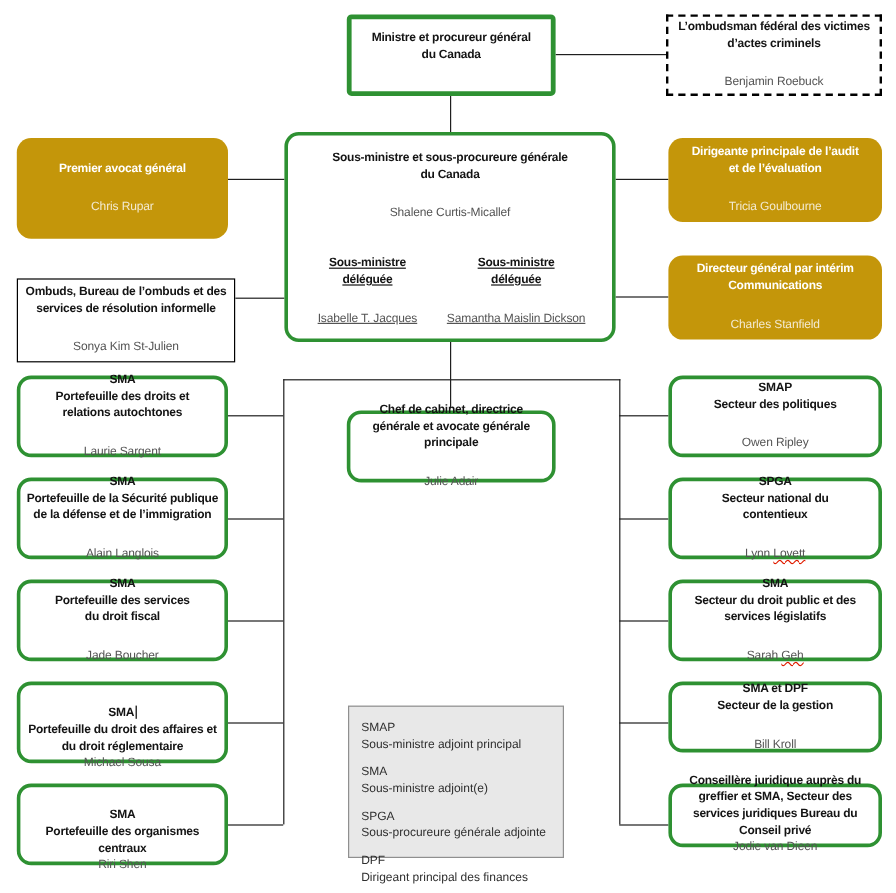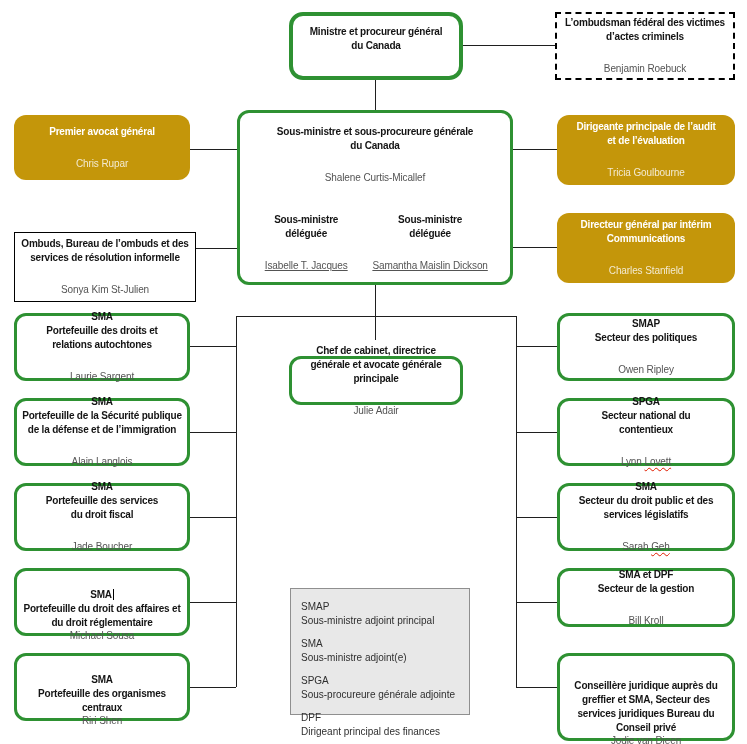--- a/index.html
+++ b/index.html
@@ -13,21 +13,21 @@
     position:relative;width:747px;height:744px;background:#ffffff;
     font-family:"Liberation Sans", sans-serif;font-size:10px;color:#111;
     overflow:hidden;
   }
   .box{
     position:absolute;box-sizing:border-box;text-align:center;
     display:flex;flex-direction:column;justify-content:center;align-items:center;
     padding:4px 5px;line-height:1.4;
   }
   .green-box{background:#fff;border:3px solid var(--green);border-radius:12px;}
-  .green-box.thick{border-width:4px;border-radius:14px;}
+  .green-box.thick{border-width:4px;border-radius:4px;}
   .gold-box{background:var(--gold);border-radius:12px;color:#fff;}
   .plain-box{background:#fff;border:1px solid #000;}
   .dashed-box{background:#fff;border:2px dashed #000;}
   .title{font-weight:bold;color:#141414;letter-spacing:-0.2px;}
   .name{color:var(--name);margin-top:18px;letter-spacing:-0.1px;}
   .gold-box .title{color:#ffffff;}
   .gold-box .name{color:#f3ead0;}
   .top-align{justify-content:flex-start;padding-top:9px;}
   .bottom-align{justify-content:flex-end;padding-bottom:3px;}
   .name-out{
@@ -46,21 +46,21 @@
   }
   .hline,.vline{position:absolute;background:var(--line);}
   .hline{height:1px;}
   .vline{width:1px;}
   
   #deputy-box{padding-top:12px;justify-content:flex-start;}
   .dep-sub{
     position:absolute;left:0;right:0;bottom:9px;
     display:flex;justify-content:space-evenly;align-items:flex-end;
   }
-  .dep-sub .title{max-width:88px;margin:12px auto;}
+  .dep-sub .title{max-width:88px;margin:12px auto;text-decoration:underline;}
   
   #legend{
     position:absolute;box-sizing:border-box;background:#e8e8e8;
     border:1px solid #8f8f8f;text-align:left;padding:11px 10px;
     color:#2f2f2f;line-height:14px;
   }
   .legend-item{margin-bottom:9px;}
   .legend-item:last-child{margin-bottom:12px;}
 </style>
 </head>
@@ -92,21 +92,21 @@
 
   <div class="box green-box thick top-align" style="left:289px;top:12px;width:174px;height:68px">
     <div class="title" style="max-width:140px">Ministre et procureur général du Canada</div>
   </div>
 
   <div class="box dashed-box" style="left:555px;top:12px;width:180px;height:68px">
     <div class="title" style="max-width:168px">L’ombudsman fédéral des victimes d’actes criminels</div>
     <div class="name">Benjamin Roebuck</div>
   </div>
 
-  <div class="box gold-box" style="left:14px;top:115px;width:176px;height:65px">
+  <div class="box gold-box" style="left:14px;top:115px;width:176px;height:84px">
     <div class="title">Premier avocat général</div>
     <div class="name">Chris Rupar</div>
   </div>
 
   <div id="deputy-box" class="box green-box" style="left:237px;top:110px;width:276px;height:175px">
     <div class="title" style="max-width:210px">Sous-ministre et sous-procureure générale du Canada</div>
     <div class="name">Shalene Curtis-Micallef</div>
     <div class="dep-sub">
       <div>
         <div class="title">Sous-ministre déléguée</div>
@@ -127,21 +127,21 @@
   <div class="box gold-box" style="left:557px;top:213px;width:178px;height:70px">
     <div class="title" style="max-width:160px">Directeur général par intérim Communications</div>
     <div class="name">Charles Stanfield</div>
   </div>
 
   <div class="box plain-box" style="left:14px;top:232px;width:182px;height:70px">
     <div class="title" style="max-width:176px">Ombuds, Bureau de l’ombuds et des services de résolution informelle</div>
     <div class="name">Sonya Kim St-Julien</div>
   </div>
 
-  <div class="box green-box" style="left:289px;top:356px;width:174px;height:49px">
+  <div class="box green-box" style="left:289px;top:342px;width:174px;height:60px">
     <div class="title" style="max-width:166px">Chef de cabinet, directrice générale et avocate générale principale</div>
     <div class="name">Julie Adair</div>
   </div>
 
   <div class="box green-box" style="left:14px;top:313px;width:176px;height:68px">
     <div class="title">SMA</div>
     <div class="title" style="max-width:150px">Portefeuille des droits et relations autochtones</div>
     <div class="name">Laurie Sargent</div>
   </div>
 
@@ -186,21 +186,21 @@
     <div class="title" style="max-width:160px">Secteur du droit public et des services législatifs</div>
     <div class="name"><span>Sarah </span><span class="wavy">Geh</span></div>
   </div>
 
   <div class="box green-box" style="left:557px;top:568px;width:178px;height:59px">
     <div class="title">SMA et DPF</div>
     <div class="title">Secteur de la gestion</div>
     <div class="name">Bill Kroll</div>
   </div>
 
-  <div class="box green-box bottom-align" style="left:557px;top:653px;width:178px;height:88px">
+  <div class="box green-box bottom-align" style="left:557px;top:653px;width:178px;height:53px">
     <div class="title" style="max-width:172px">Conseillère juridique auprès du greffier et SMA, Secteur des services juridiques Bureau du Conseil privé</div>
     <div class="name-out">Jodie van Dieen</div>
   </div>
 
   <div id="legend" style="left:290px;top:588px;width:180px;height:127px">
     <div class="legend-item">
       <div>SMAP</div>
       <div>Sous-ministre adjoint principal</div>
     </div>
     <div class="legend-item">

